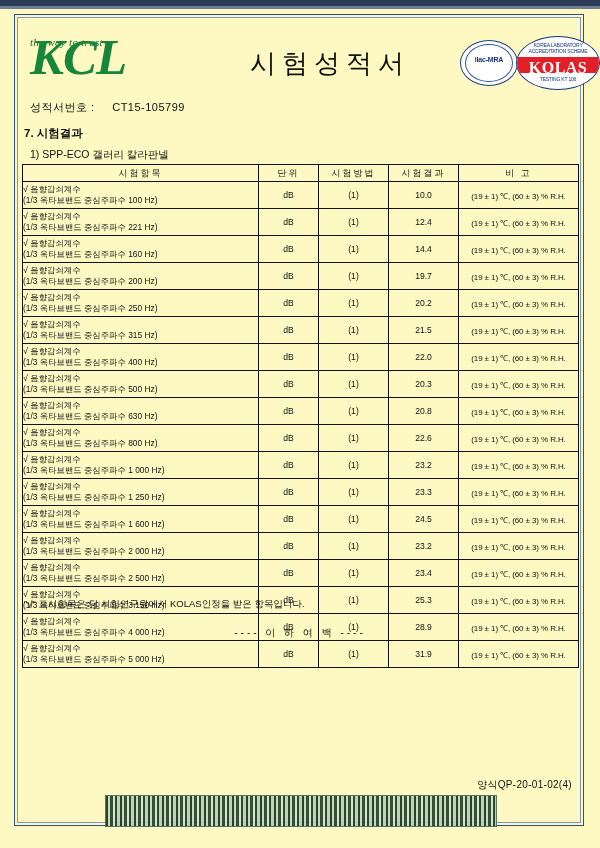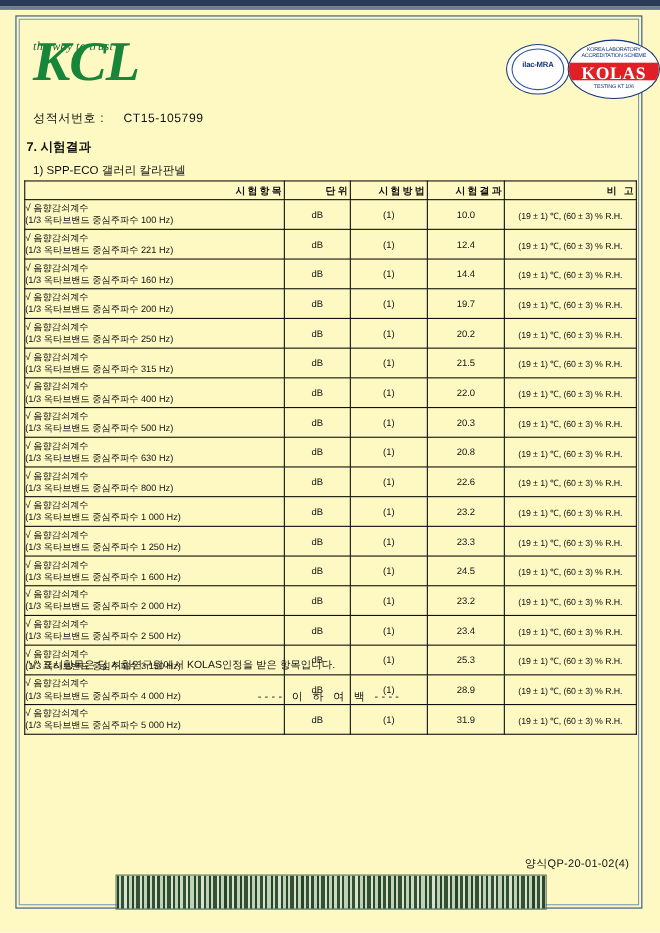--- a/index.html
+++ b/index.html
@@ -196,23 +196,23 @@
     font-size: 8.4px;
     table-layout: fixed;
   }
   .tbl th, .tbl td {
     border: 1px solid #111;
     padding: 0;
     color: #111;
   }
   .tbl thead th {
     height: 16px;
-    font-weight: bold;
+    font-weight: normal;
     font-size: 9px;
-    text-align: right;
+    text-align: center;
     letter-spacing: 2px;
   }
   .col-item   { width: 236px; }
   .col-unit   { width: 60px; }
   .col-method { width: 70px; }
   .col-result { width: 70px; }
   .col-note   { width: 120px; }
 
   .tbl tbody td { height: 26px; vertical-align: middle; }
   .cell-item {
@@ -286,20 +286,21 @@
 
   <div class="page-border"></div>
   <div class="inner-edge"></div>
 
   <div class="header">
     <div class="logo-wrap">
       <div class="logo-tag">the way to trust</div>
       <div class="logo-kcl">KCL</div>
     </div>
 
+    <div class="doc-title">시험성적서</div>
 
     <div class="seal-ilac">
       <div class="ring"></div>
       <div class="txt">ilac-MRA</div>
     </div>
 
     <div class="seal-kolas">
       <div class="top-txt">KOREA LABORATORY ACCREDITATION SCHEME</div>
       <div class="band"></div>
       <div class="name">KOLAS</div>

